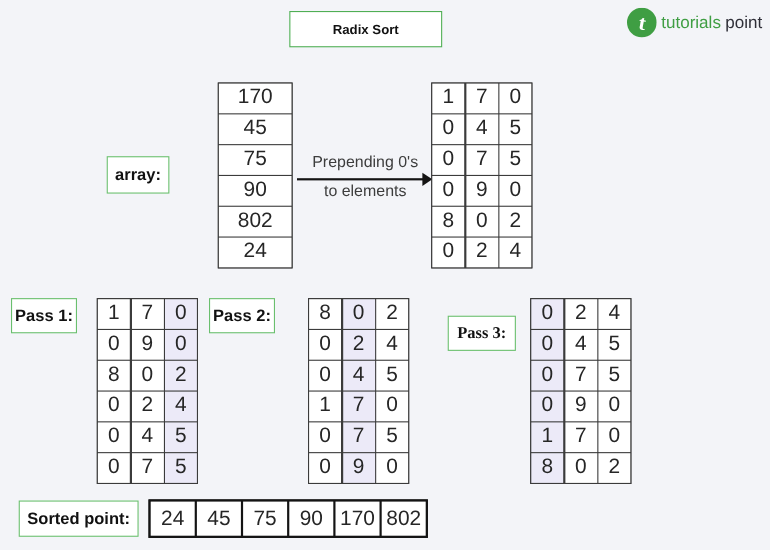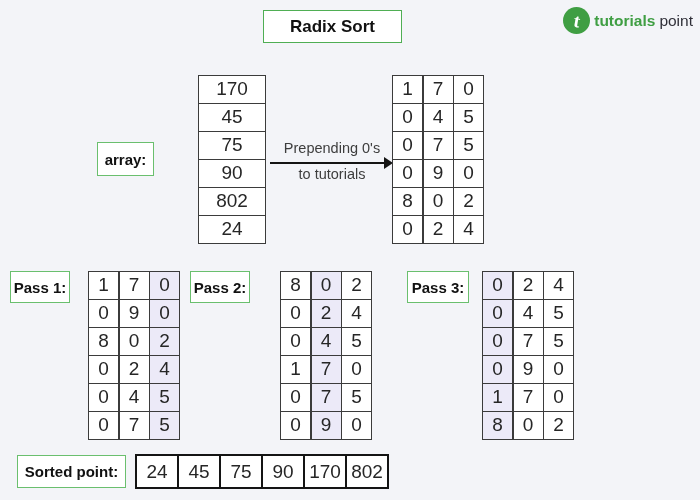--- a/index.html
+++ b/index.html
@@ -6,37 +6,37 @@
   .canvas{
     position:relative;width:700px;height:500px;overflow:hidden;
     background:#f3f4f8;
     font-family:"Liberation Sans",sans-serif;
     color:#1c1c1c;
   }
   .title-box{
     position:absolute;left:263px;top:10px;width:137px;height:31px;
     background:#fff;border:1.5px solid #4fae54;
     display:flex;align-items:center;justify-content:center;
-    font-weight:bold;font-size:17px;color:#111;
+    font-weight:bold;font-size:12px;color:#111;
   }
   .logo{
     position:absolute;top:7px;right:7px;height:27px;
     display:flex;align-items:center;gap:4px;
   }
-  .logo-bold{font-weight:bold;font-size:15.5px;color:#3f9e43;}
+  .logo-bold{font-weight:normal;font-size:15.5px;color:#3f9e43;}
   .logo-reg{font-size:15.5px;color:#2f2f38;text-align:center;}
   .label-box{
     position:absolute;background:#fff;border:1.5px solid #6abf6e;
     display:flex;align-items:center;justify-content:center;
     font-weight:bold;font-size:15px;color:#111;
   }
   #array-label{left:97px;top:142px;width:55px;height:32px;}
   #pass-label-0{left:10px;top:271px;width:58px;height:30px;text-align:center;}
   #pass-label-1{left:190px;top:271px;width:58px;height:30px;}
-  #pass-label-2{left:407px;top:271px;width:60px;height:30px;}
+  #pass-label-2{left:407px;top:287px;width:60px;height:30px;font-family:Liberation Serif, serif;}
   #sorted-label{left:17px;top:455px;width:107px;height:31px;}
   .vlist{
     position:absolute;left:198px;top:75px;
     display:grid;grid-template-columns:66px;grid-auto-rows:26.5px;
     gap:1.5px;background:#3b3b3b;border:1.5px solid #3b3b3b;
   }
   .grid3{
     position:absolute;
     display:grid;grid-template-columns:repeat(3,29px);grid-auto-rows:26.5px;
     gap:1.5px;background:#3b3b3b;border:1.5px solid #3b3b3b;
@@ -96,21 +96,21 @@
       <div class="cell">45</div>
       <div class="cell">75</div>
       <div class="cell">90</div>
       <div class="cell">802</div>
       <div class="cell">24</div>
     </div>
 
   <div class="arrow-shaft"></div>
   <div class="arrow-head"></div>
   <div class="arrow-caption" id="caption-1">Prepending 0's</div>
-  <div class="arrow-caption" id="caption-2">to tutorials</div>
+  <div class="arrow-caption" id="caption-2">to elements</div>
 
   <div class="grid3" id="padded-grid">
       <div class="cell">1</div>
       <div class="cell">7</div>
       <div class="cell">0</div>
       <div class="cell">0</div>
       <div class="cell">4</div>
       <div class="cell">5</div>
       <div class="cell">0</div>
       <div class="cell">7</div>

